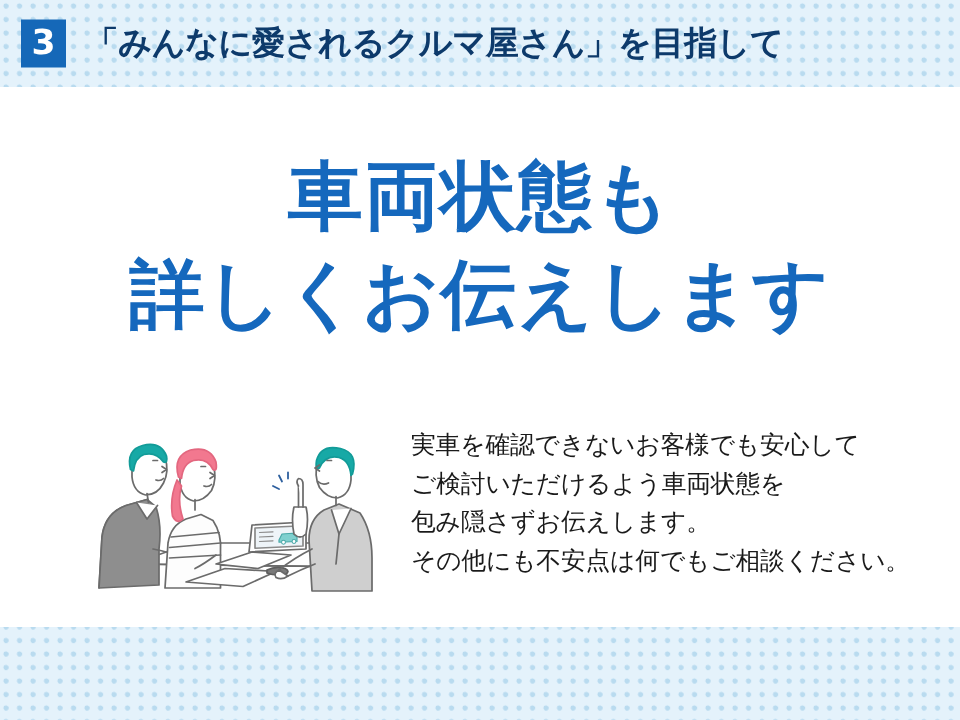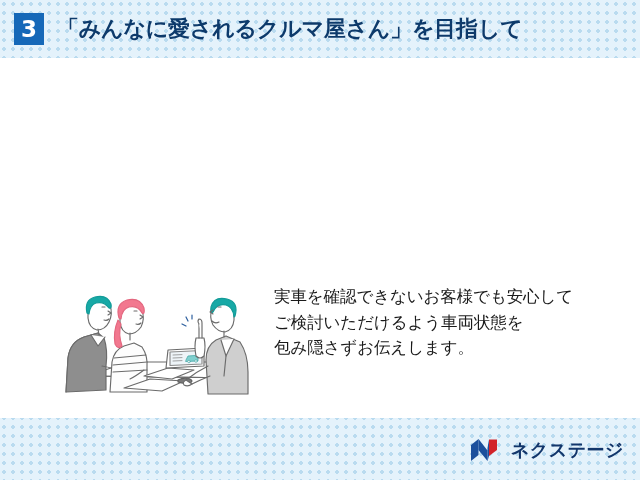--- a/index.html
+++ b/index.html
@@ -157,20 +157,24 @@
 
 <div class="banner">
 
   <div class="header">
     <div class="step-badge">3</div>
     <div class="header-title">「みんなに愛されるクルマ屋さん」を目指して</div>
   </div>
 
   <div class="card">
 
+    <div class="headline">
+      <span class="headline-line headline-line-1">車両状態も</span>
+      <span class="headline-line headline-line-2">詳しくお伝えします</span>
+    </div>
 
     <div class="lower">
 
       <div class="art">
         <svg viewBox="0 0 196 120" width="196" height="120">
           <g fill="none" stroke="#6b6b6b" stroke-width="1.15" stroke-linecap="round" stroke-linejoin="round">
 
             <path d="M30 96 L70 82 L168 82 L186 98 Z" fill="#ffffff"></path>
             <path d="M30 96 L186 98"></path>
 
@@ -254,30 +258,20 @@
             <path d="M130 41 L128 37"></path>
             <path d="M134 39 L134 35"></path>
           </g>
         </svg>
       </div>
 
       <div class="body-copy">
         <span class="body-line">実車を確認できないお客様でも安心して</span>
         <span class="body-line">ご検討いただけるよう車両状態を</span>
         <span class="body-line">包み隠さずお伝えします。</span>
+        <span class="body-line">その他にも不安点は何でもご相談ください。</span>
       </div>
 
     </div>
   </div>
 
-  <div class="footer">
-    <div class="logo">
-      <svg class="logo-mark" viewBox="0 0 34 24">
-        <path d="M1 23 L1 7 L8.5 1 L8.5 17 L1 23 Z" fill="#1b4f9c"></path>
-        <path d="M8.5 1 L17.5 12.5 L17.5 23 L8.5 12 Z" fill="#1b4f9c"></path>
-        <path d="M19 1.5 L27 1.5 L27 12 L19 18 Z" fill="#d2232a"></path>
-        <path d="M17.5 10 L19 1.5 L19 18 L17.5 23 Z" fill="#1b4f9c"></path>
-      </svg>
-      <div class="logo-text">ネクステージ</div>
-    </div>
-  </div>
 
 </div>
 
 </body></html>

